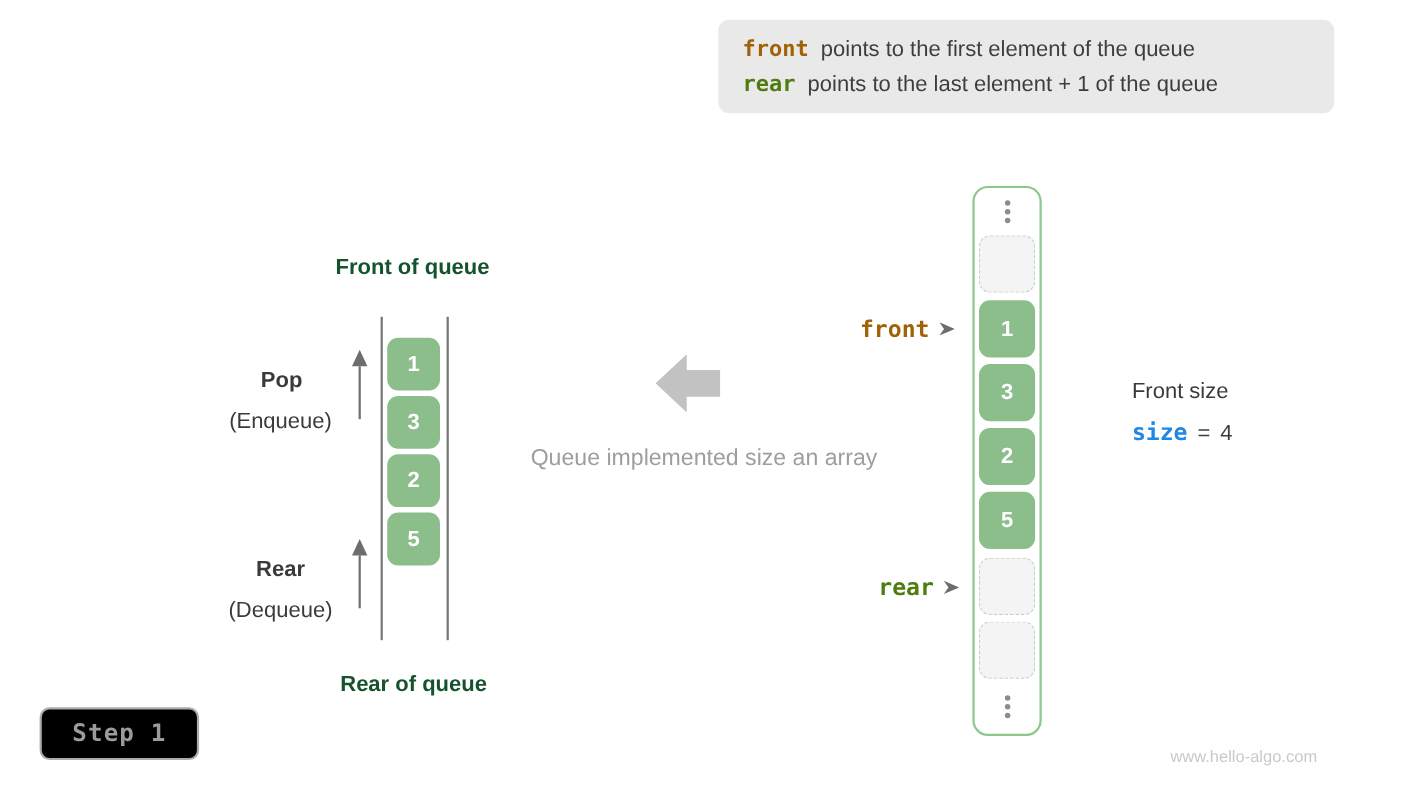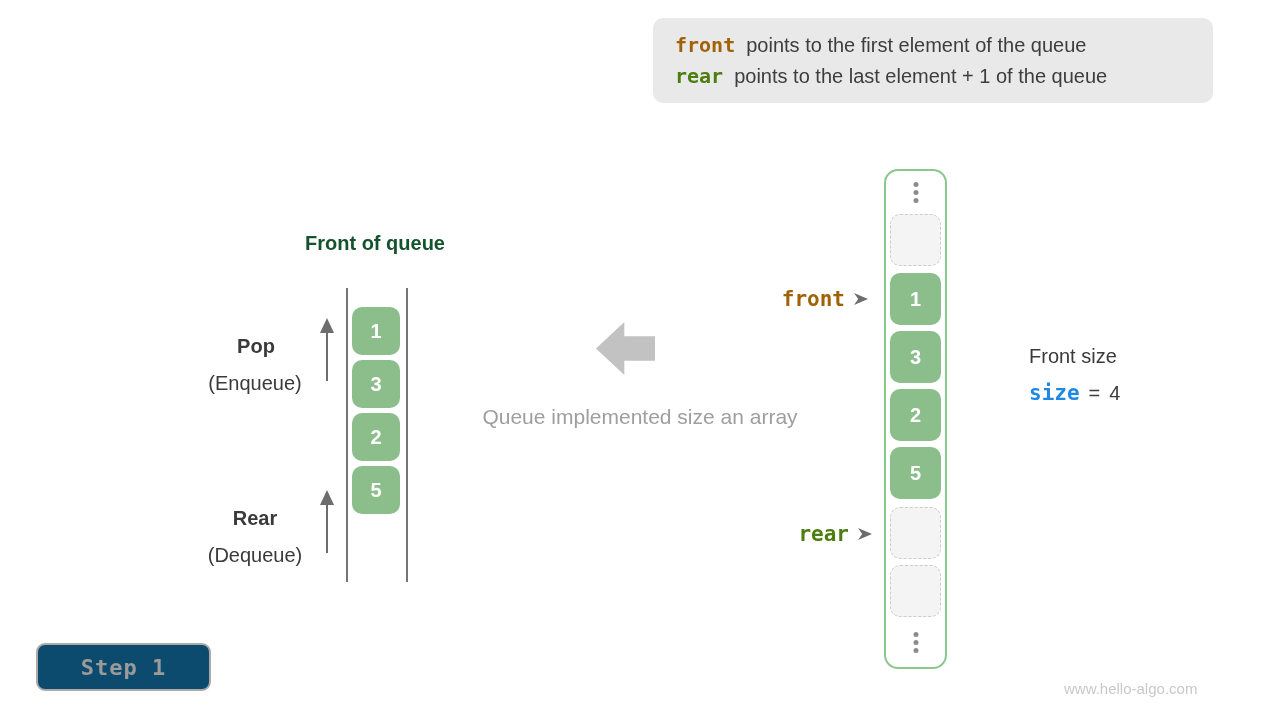--- a/index.html
+++ b/index.html
@@ -105,22 +105,22 @@
   }
 
   
   .qsize-title{position:absolute;left:1029px;top:345px;font-size:20px;color:#3a3a3a;}
   .qsize-line{position:absolute;left:1029px;top:381px;font-size:20px;color:#3d3d3d;display:flex;align-items:baseline;}
   .qsize-var{font-family:"DejaVu Sans Mono", monospace;font-weight:bold;font-size:21px;color:#1e88e5;}
   .qsize-eq{margin:0 9px;}
 
   
   .step-badge{
-    position:absolute;left:36px;top:643px;width:175px;height:48px;
-    background:#0c4a6e;border:2px solid #ababab;border-radius:9px;box-sizing:border-box;
+    position:absolute;left:36px;top:643px;width:145px;height:48px;
+    background:#000000;border:2px solid #ababab;border-radius:9px;box-sizing:border-box;
     display:flex;align-items:center;justify-content:center;
     font-family:"DejaVu Sans Mono", monospace;font-weight:bold;font-size:22px;
     color:#9b9b9b;letter-spacing:1px;
   }
   .watermark{
     position:absolute;left:1064px;top:680px;
     font-family:Liberation Sans, sans-serif;font-size:15px;color:#c9c9c9;
   }
 </style>
 </head>
@@ -134,20 +134,21 @@
       <span class="info-text">points to the first element of the queue</span>
     </div>
     <div class="info-line">
       <span class="info-code teal">rear</span>
       <span class="info-text">points to the last element + 1 of the queue</span>
     </div>
   </div>
 
 
   <div class="lq-title front">Front of queue</div>
+  <div class="lq-title rear">Rear of queue</div>
   <div class="channel-line l"></div>
   <div class="channel-line r"></div>
 
   <div class="lq-cell" style="top:307px">1</div>
   <div class="lq-cell" style="top:360px">3</div>
   <div class="lq-cell" style="top:413px">2</div>
   <div class="lq-cell" style="top:466px">5</div>
 
   <div class="side-label b lbl-pop">Pop</div>
   <div class="side-label lbl-dequeue">(Enqueue)</div>

